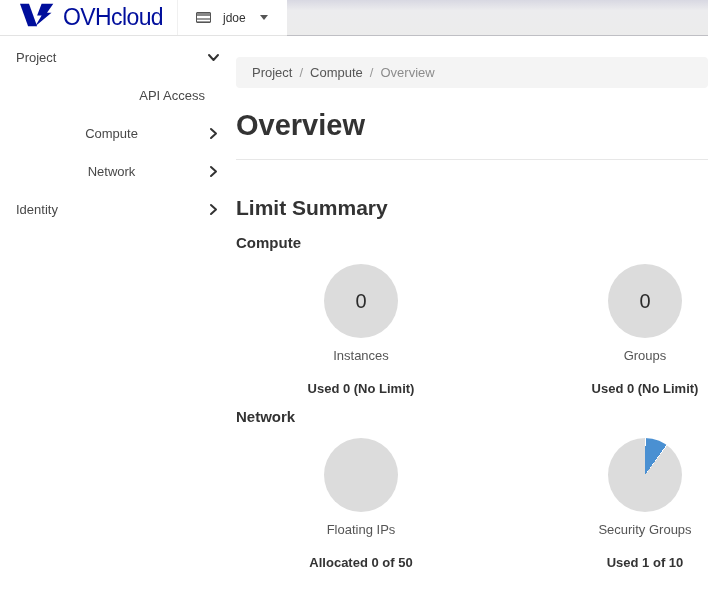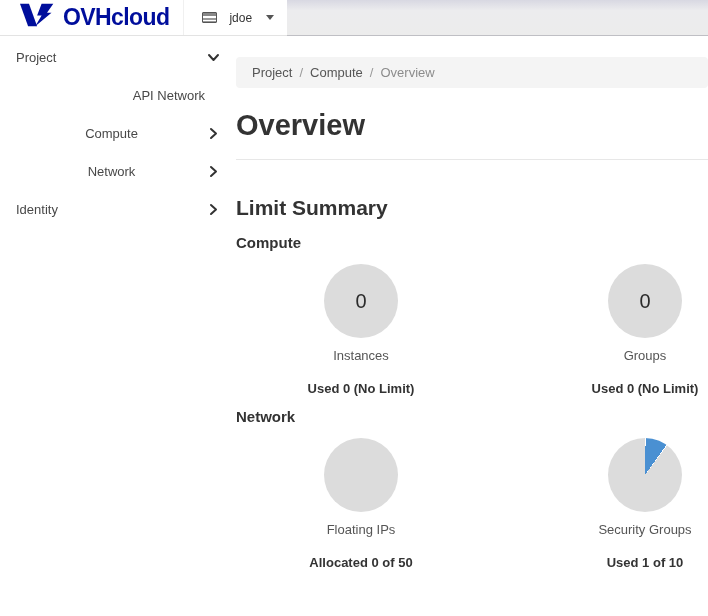--- a/index.html
+++ b/index.html
@@ -7,21 +7,21 @@
     font-family:"Liberation Sans", sans-serif; color:#333; }
 
   
   .topbar { height:36px; display:flex; }
   .topbar-left { width:287px; background:#fff; border-bottom:1px solid #e3e3e3;
     display:flex; align-items:center; }
   .topbar-right { flex:1; border-bottom:1px solid #bfbfc4;
     background:linear-gradient(180deg,#d8d8e2 0%,#ececee 30%,#ececec 100%); }
   .brand { display:flex; align-items:center; gap:7px; padding-left:20px; height:100%;
     border-right:1px solid #f0f0f0; padding-right:14px; }
-  .brand-text { font-size:23px; font-weight:700; letter-spacing:-0.6px; line-height:1; }
+  .brand-text { font-size:23px; font-weight:400; letter-spacing:-0.6px; line-height:1; }
   .user-menu { display:flex; align-items:center; gap:12px; margin-left:18px;
     font-size:12px; color:#333; cursor:pointer; }
   .card-icon { width:15px; height:11px; border:1px solid #555; border-radius:1px;
     background:linear-gradient(180deg,#888 0 3px,#fff 3px 5px,#999 5px 7px,#fff 7px 8px,#999 8px 100%); }
   .caret-down { width:0; height:0; border-left:4px solid transparent;
     border-right:4px solid transparent; border-top:5px solid #555; margin-left:2px; }
 
   
   .layout { display:flex; height:580px; }
   .sidebar { width:236px; padding-top:2px; }
@@ -88,21 +88,21 @@
   <nav class="sidebar">
     <div class="nav-row">
       <span class="lbl">Project</span>
       <span class="chev">
         <svg width="13" height="13" viewBox="0 0 13 13">
             <polyline points="2,4 6.5,9 11,4" fill="none" stroke="#333" stroke-width="2" stroke-linecap="round" stroke-linejoin="round"></polyline>
           </svg>
       </span>
     </div>
     <div class="nav-row rightalign">
-      <span>API Network</span>
+      <span>API Access</span>
     </div>
     <div class="nav-row center">
       <span class="lbl">Compute</span>
       <span class="chev">
         <svg width="13" height="13" viewBox="0 0 13 13">
             <polyline points="4,2 9,6.5 4,11" fill="none" stroke="#333" stroke-width="2" stroke-linecap="round" stroke-linejoin="round"></polyline>
           </svg>
       </span>
     </div>
     <div class="nav-row center">

